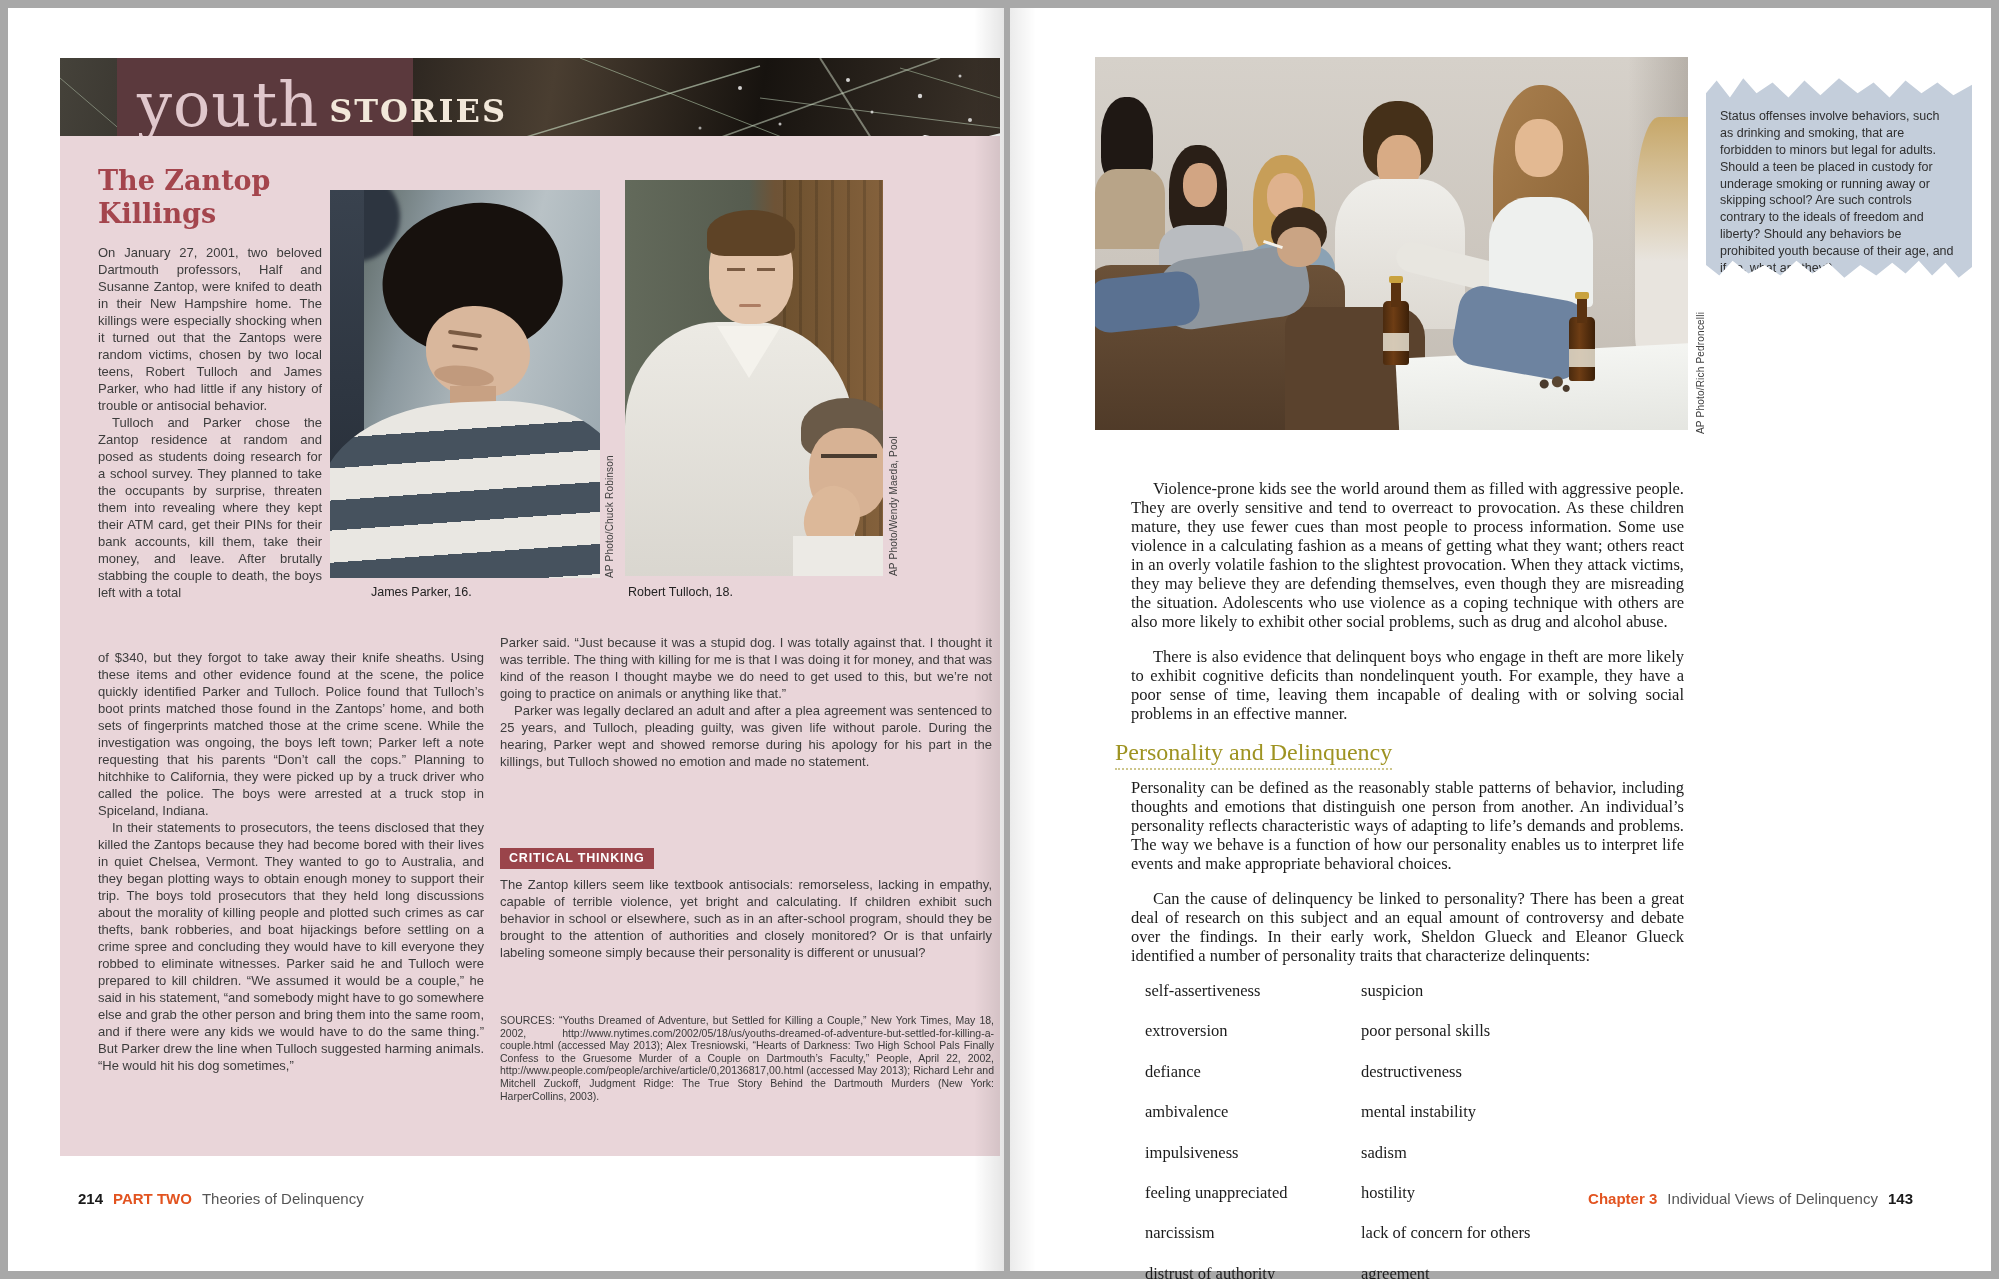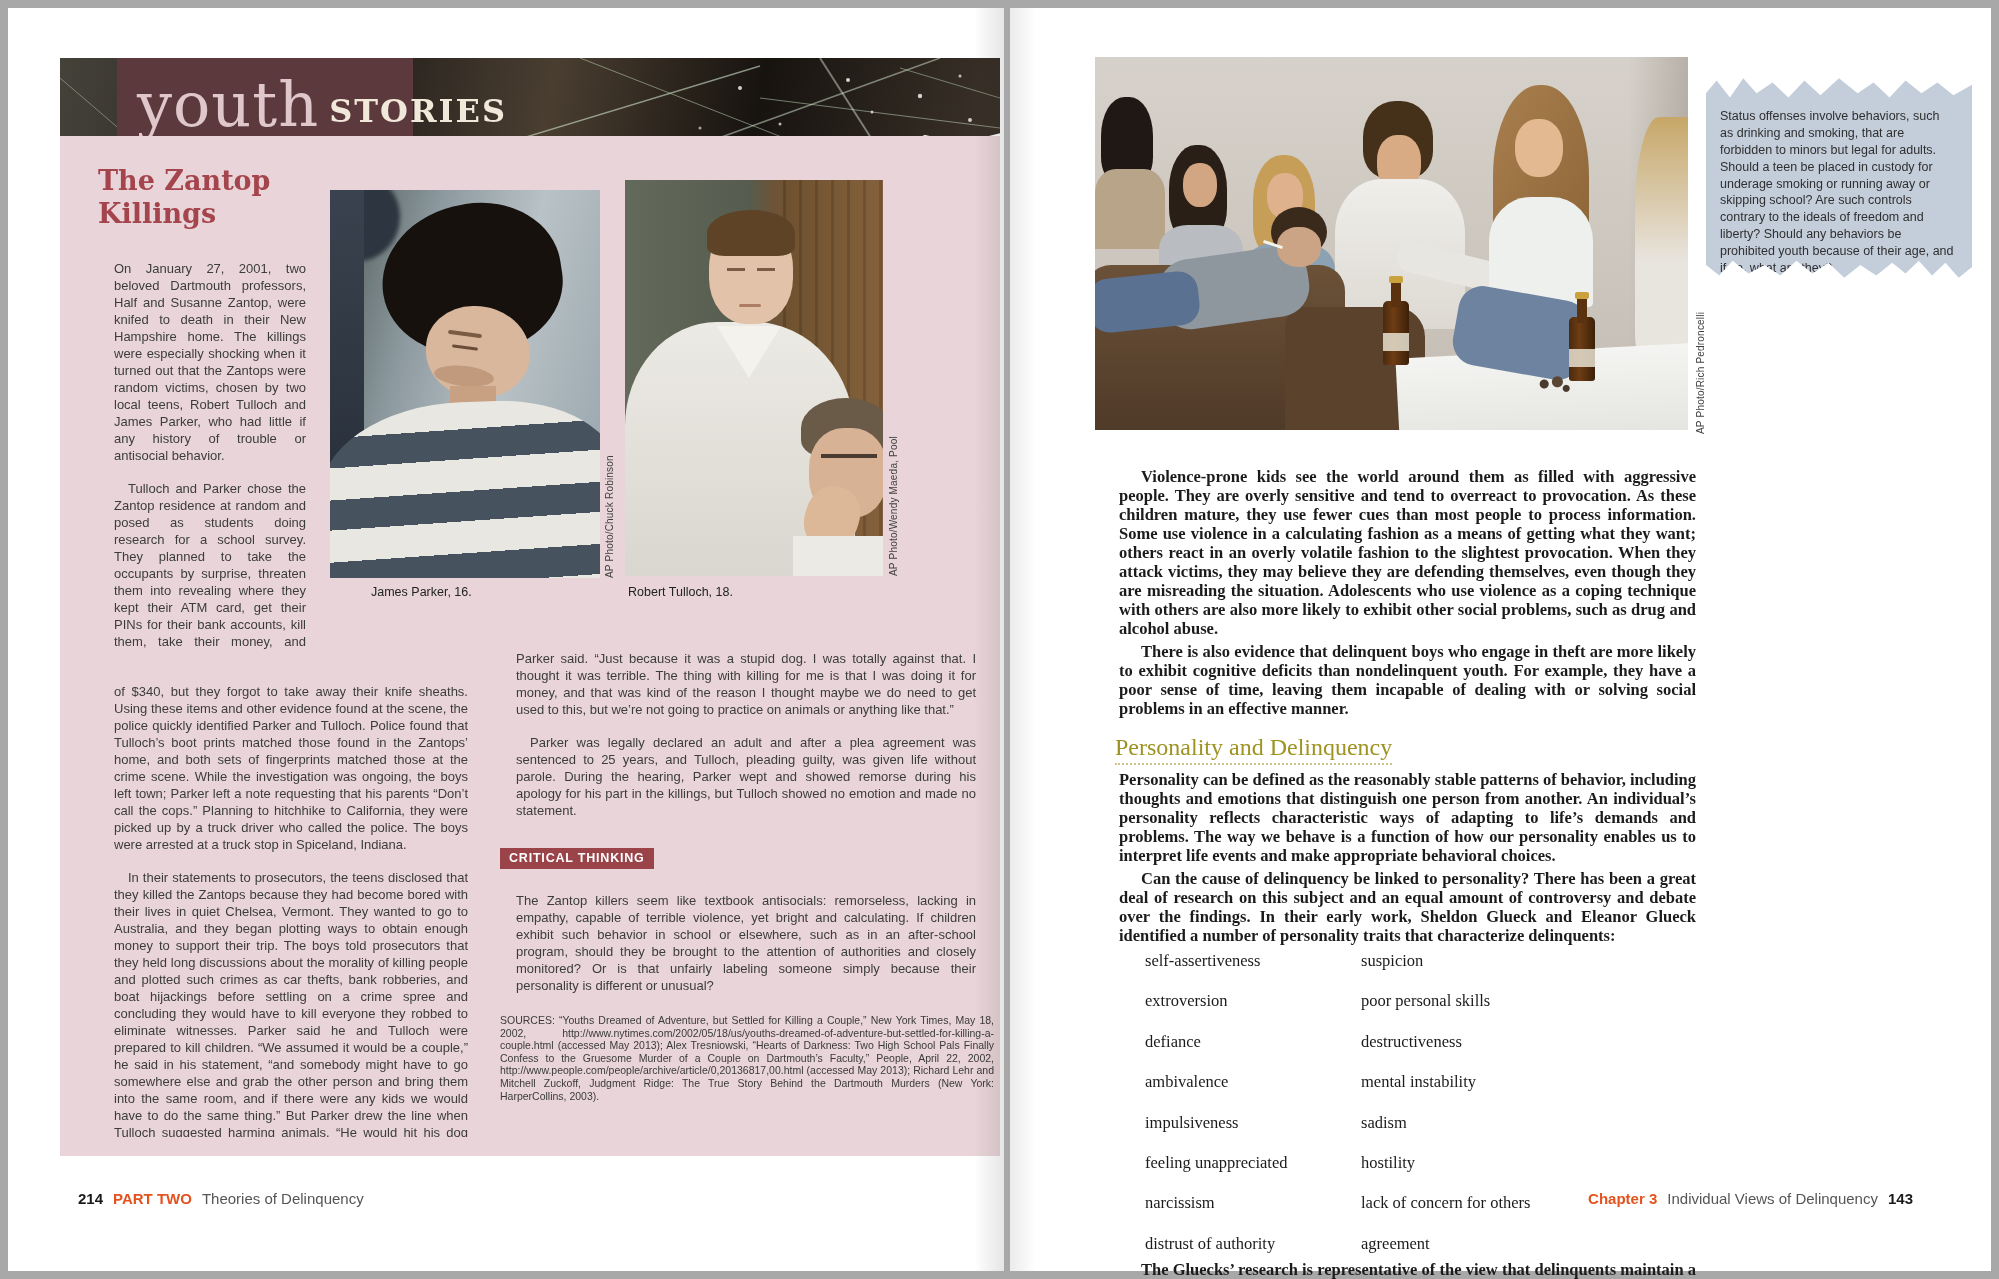--- a/index.html
+++ b/index.html
@@ -18,24 +18,24 @@
     clip-path:polygon(0 0,100% 0,100% 80%,96% 90%,92% 82%,89% 94%,85% 85%,81% 96%,77% 86%,73% 93%,69% 84%,65% 97%,61% 87%,57% 95%,53% 85%,49% 98%,45% 88%,41% 94%,37% 83%,33% 96%,29% 87%,25% 94%,21% 84%,17% 97%,13% 88%,9% 95%,5% 84%,2% 93%,0 86%);}
   .banner svg{position:absolute;left:0;top:0;}
   .masthead{position:absolute;left:57px;top:0;width:296px;height:100%;background:#5b393d;display:flex;align-items:baseline;padding-left:20px;box-sizing:border-box;}
   .word-youth{font-family:"DejaVu Serif",serif;font-size:62px;line-height:94px;color:#e0c7cc;letter-spacing:1px;}
   .word-stories{font-family:"DejaVu Serif",serif;font-weight:bold;font-size:32px;color:#f2e8da;letter-spacing:2px;margin-left:10px;position:relative;top:-4px;}
 
   
   .pinkbox{left:52px;top:128px;width:940px;height:1020px;background:#e9d5d9;}
   .feature-title{left:90px;top:156px;width:230px;font-family:"DejaVu Serif",serif;font-weight:bold;font-size:27px;line-height:33px;color:#a4454d;}
   .txt{color:#3c3c3c;font-size:13px;line-height:1.31;text-align:justify;overflow:hidden;}
-  .txt p{margin:16px;}
+  .txt p{margin:0;}
   .txt p.ind{text-indent:14px;}
   .narrowcol{left:90px;top:236px;width:224px;height:406px;}
-  .widecol{left:90px;top:659px;width:386px;height:470px;}
+  .widecol{left:90px;top:641px;width:386px;height:470px;}
   .rightcol{left:492px;top:626px;width:492px;height:206px;}
   .caption{font-size:12.5px;color:#222222;}
   .cap1{left:322px;top:577px;margin-left:41px;}
   .cap2{left:620px;top:577px;}
   .vcred{writing-mode:vertical-rl;transform:rotate(180deg);font-size:10px;color:#3f3f3f;letter-spacing:.2px;}
   .ct-badge{left:492px;top:840px;background:#9a444a;color:#ffffff;font-weight:bold;font-size:12.5px;letter-spacing:.8px;padding:3px 9px 4px 9px;}
   .ct-text{left:492px;top:868px;width:492px;height:128px;}
   .sources{left:492px;top:1006px;width:494px;height:108px;font-size:10.5px;line-height:1.2;color:#3a3a3a;text-align:justify;overflow:hidden;}
 
   
@@ -104,21 +104,21 @@
   .bottle .label{position:absolute;left:0px;bottom:14px;width:26px;height:18px;background:#e8e2d2;opacity:.85;}
   .bt1{left:288px;top:216px;height:92px;}
   .bt2{left:474px;top:232px;height:92px;}
   .credit-party{left:685px;top:250px;height:176px;}
 
   
   .sidebar{left:696px;top:64px;width:266px;height:212px;background:#c4cedb;
     clip-path:polygon(0 10%,4% 4%,9% 12%,14% 3%,19% 10%,25% 5%,31% 12%,37% 4%,43% 11%,50% 3%,57% 10%,63% 5%,69% 12%,75% 4%,81% 10%,87% 5%,93% 11%,100% 6%,100% 92%,95% 97%,90% 90%,85% 96%,80% 89%,75% 95%,70% 90%,64% 96%,58% 91%,52% 97%,46% 90%,40% 95%,34% 89%,28% 96%,22% 91%,16% 95%,10% 89%,5% 96%,0 91%);}
   .sidebar-text{position:absolute;left:14px;top:36px;width:236px;font-size:12.5px;line-height:1.35;color:#2f2f2f;}
   .bodycol{left:105px;top:455px;width:585px;font-family:"Liberation Serif",serif;font-size:16.5px;line-height:19px;color:#1b1b1b;text-align:justify;}
-  .bodycol p{margin:4px;font-weight:bold;}
+  .bodycol p{margin:16px;}
   .bodycol p.ind{text-indent:22px;}
   .sec-head{font-family:"Liberation Serif",serif;font-weight:normal;font-size:24px;color:#9e9322;margin:20px 0 13px 0;text-align:left;}
   .sec-head span{border-bottom:2px dotted #cdc68c;padding-bottom:3px;}
   .traits{display:grid;grid-template-columns:196px auto;margin:6px 0 6px 30px;line-height:20.4px;text-align:left;gap:20px;}
   .footer{top:1182px;font-size:15px;color:#555555;display:flex;gap:10px;align-items:baseline;}
   .f-num{font-weight:bold;color:#1a1a1a;}
   .f-accent{font-weight:bold;color:#e2531f;}
   .footer-l{left:70px;}
   .footer-r{right:78px;}
 </style>

